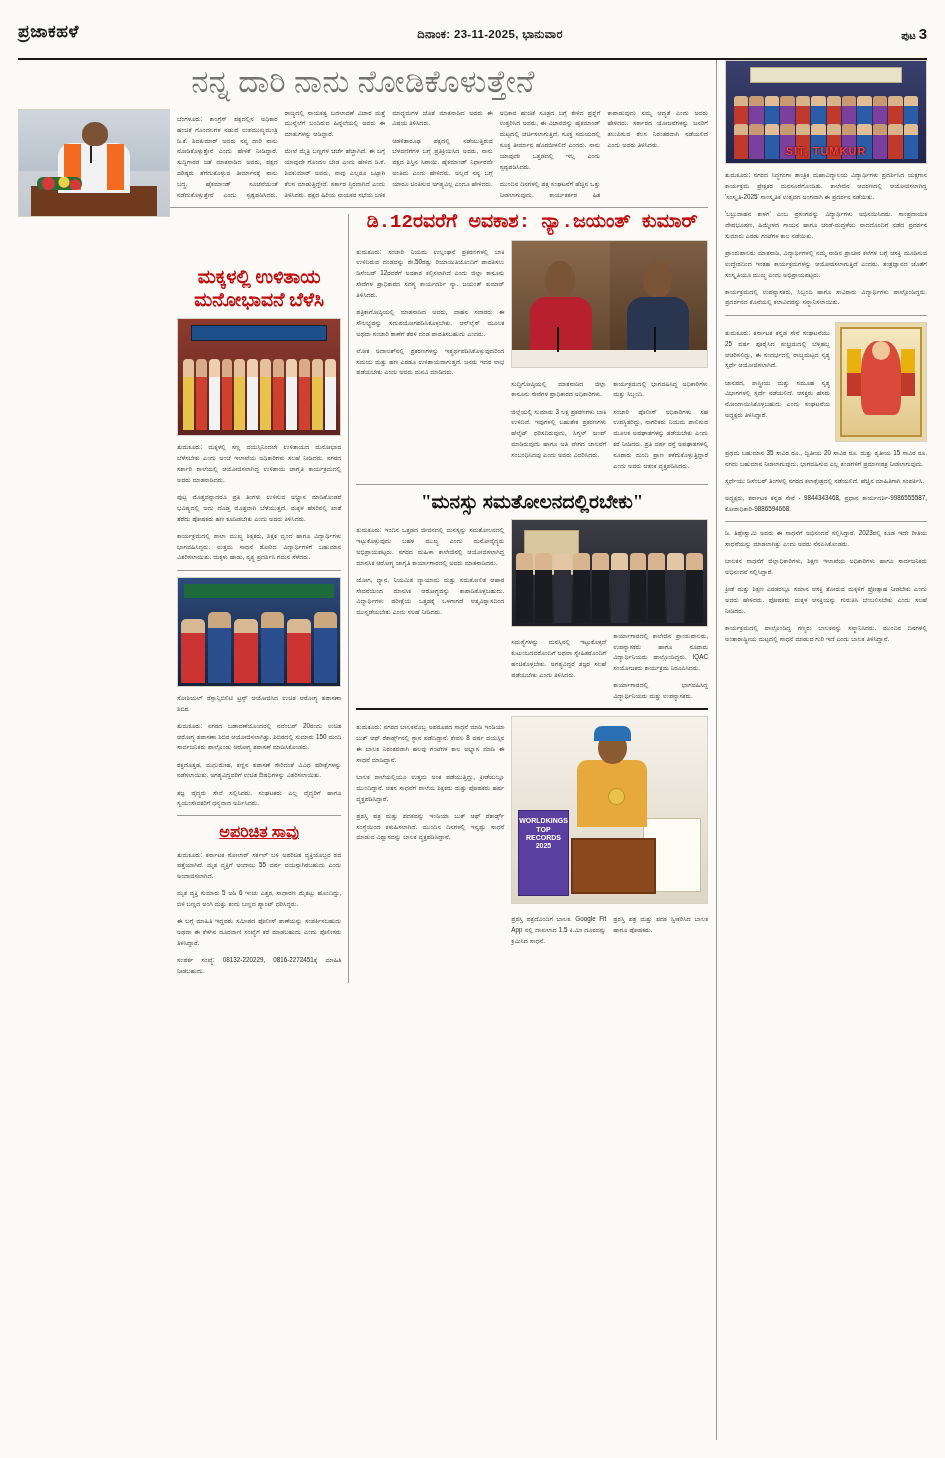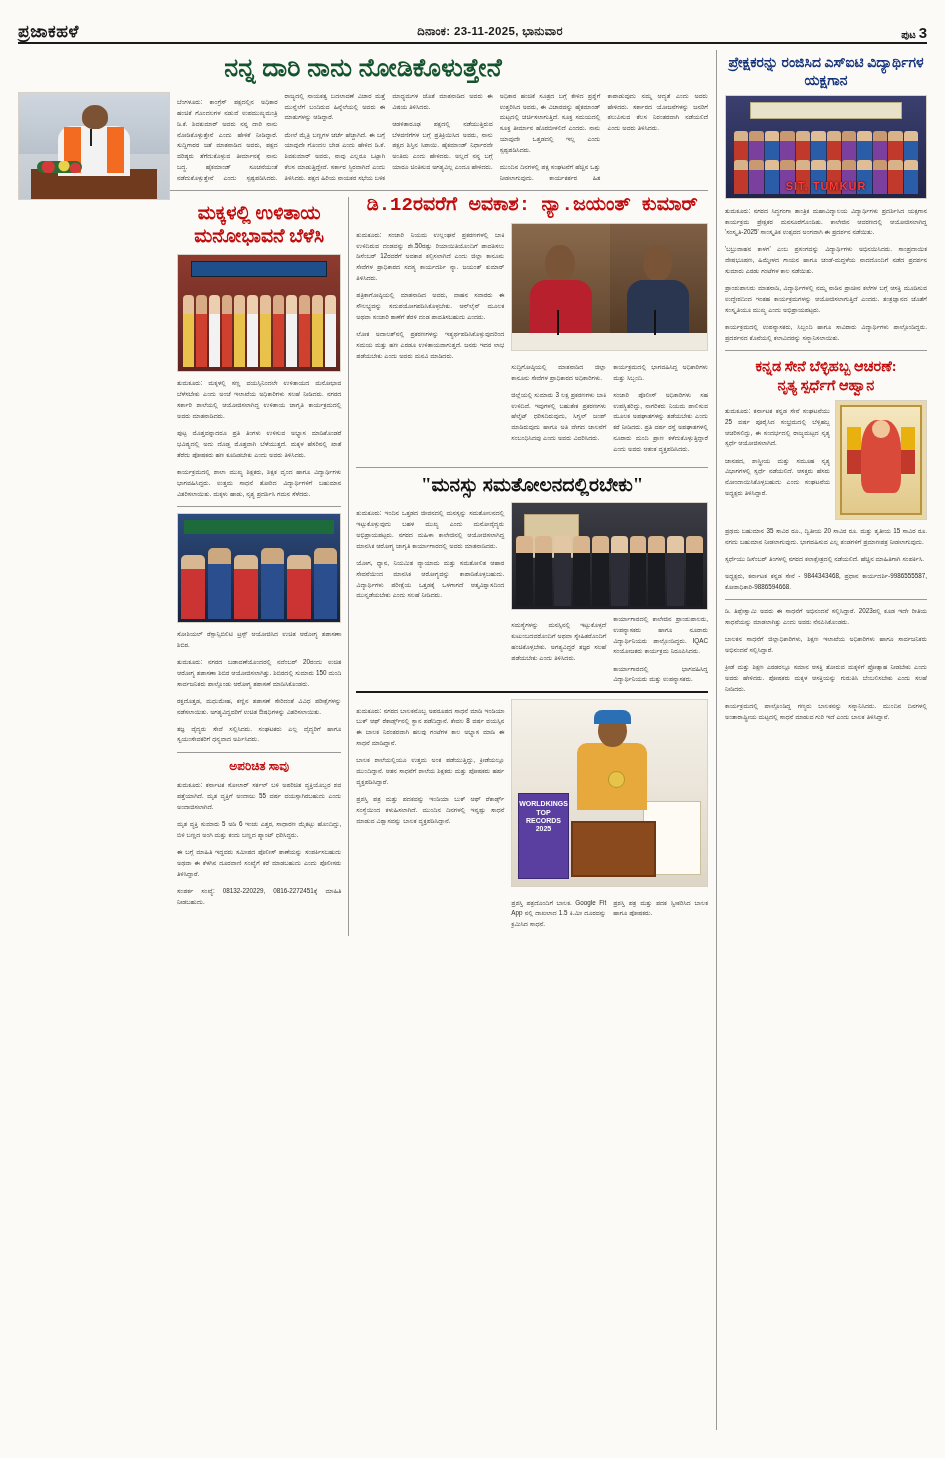--- a/index.html
+++ b/index.html
@@ -15,25 +15,24 @@
   }
   .page {
     width: 945px;
     height: 1458px;
     padding: 22px 18px 10px 18px;
     position: relative;
   }
   
   .masthead {
     display: flex;
-    align-items: center;
+    align-items: flex-end;
     justify-content: space-between;
     border-bottom: 2px solid #1a1a1a;
-    padding-bottom: 0;
-    margin-bottom: 6px;
+    padding-bottom: 16px;
   }
   .masthead-title {
     font-family: "Liberation Serif", serif;
     font-weight: bold;
     font-size: 17px;
     letter-spacing: .5px;
   }
   .masthead-date {
     font-size: 11.5px;
     font-weight: bold;
@@ -51,25 +50,25 @@
   }
   .col-main { width: 690px; }
   .col-right { width: 219px; border-left: 1px solid #999; padding-left: 8px; }
 
   .rule-h { border-top: 1px solid #999; margin: 6px 0; }
   .rule-h-thick { border-top: 2px solid #1a1a1a; margin: 6px 0; }
 
   
   h1.headline {
     font-family: "Liberation Serif", serif;
-    color: #14532d;
-    font-size: 25px;
+    color: #737373;
+    font-size: 31px;
     text-align: center;
     margin: 4px 0 8px 0;
-    font-weight: bold;
+    font-weight: normal;
     letter-spacing: .2px;
     line-height: 1.15;
   }
   h2.headline-red {
     font-family: "Liberation Serif", serif;
     color: #c00c0c;
     font-size: 19px;
     text-align: center;
     margin: 4px 0 6px 0;
     font-weight: bold;
@@ -260,21 +259,21 @@
             <p>ಅಧಿಕಾರ ಹಂಚಿಕೆ ಸೂತ್ರದ ಬಗ್ಗೆ ಕೇಳಿದ ಪ್ರಶ್ನೆಗೆ ಉತ್ತರಿಸಿದ ಅವರು, ಈ ವಿಚಾರವನ್ನು ಹೈಕಮಾಂಡ್ ಮಟ್ಟದಲ್ಲಿ ಚರ್ಚಿಸಲಾಗುತ್ತಿದೆ. ಸೂಕ್ತ ಸಮಯದಲ್ಲಿ ಸೂಕ್ತ ತೀರ್ಮಾನ ಹೊರಬೀಳಲಿದೆ ಎಂದರು. ನಾನು ಯಾವುದೇ ಒತ್ತಡದಲ್ಲಿ ಇಲ್ಲ ಎಂದು ಸ್ಪಷ್ಟಪಡಿಸಿದರು.</p>
             <p>ಮುಂದಿನ ದಿನಗಳಲ್ಲಿ ಪಕ್ಷ ಸಂಘಟನೆಗೆ ಹೆಚ್ಚಿನ ಒತ್ತು ನೀಡಲಾಗುವುದು. ಕಾರ್ಯಕರ್ತರ ಹಿತ ಕಾಪಾಡುವುದು ನಮ್ಮ ಆದ್ಯತೆ ಎಂದು ಅವರು ಹೇಳಿದರು. ಸರ್ಕಾರದ ಯೋಜನೆಗಳನ್ನು ಜನರಿಗೆ ತಲುಪಿಸುವ ಕೆಲಸ ನಿರಂತರವಾಗಿ ನಡೆಯಲಿದೆ ಎಂದು ಅವರು ತಿಳಿಸಿದರು.</p>
           </div>
         </div>
       </div>
 
       <div class="rule-h"></div>
 
       <div class="flex-row">
 
-        <div style="width:215px;">
+        <div style="width:215px;margin-top:47px;">
           <h2 class="headline-red">ಮಕ್ಕಳಲ್ಲಿ ಉಳಿತಾಯ ಮನೋಭಾವನೆ ಬೆಳೆಸಿ</h2>
           <div class="photo p-kids" style="width:100%;height:118px;margin-bottom:4px;">
             <div class="back"></div>
               <div class="ban"></div>
             <div class="kids">
               <div class="kid"></div>
                 <div class="kid"></div>
                 <div class="kid"></div>
                 <div class="kid"></div>
               <div class="kid"></div>
@@ -309,21 +308,21 @@
           </div>
           <div class="body-text" style="margin-top:4px;">
             <p>ಸೋಶಿಯಲ್ ರೆಸ್ಪಾನ್ಸಿಬಿಲಿಟಿ ಟ್ರಸ್ಟ್ ಆಯೋಜಿಸಿದ ಉಚಿತ ಆರೋಗ್ಯ ತಪಾಸಣಾ ಶಿಬಿರ.</p>
             <p>ತುಮಕೂರು: ನಗರದ ಬಡಾವಣೆಯೊಂದರಲ್ಲಿ ನವೆಂಬರ್ 20ರಂದು ಉಚಿತ ಆರೋಗ್ಯ ತಪಾಸಣಾ ಶಿಬಿರ ಆಯೋಜಿಸಲಾಗಿತ್ತು. ಶಿಬಿರದಲ್ಲಿ ಸುಮಾರು 150 ಮಂದಿ ಸಾರ್ವಜನಿಕರು ಪಾಲ್ಗೊಂಡು ಆರೋಗ್ಯ ತಪಾಸಣೆ ಮಾಡಿಸಿಕೊಂಡರು.</p>
             <p>ರಕ್ತದೊತ್ತಡ, ಮಧುಮೇಹ, ಕಣ್ಣಿನ ತಪಾಸಣೆ ಸೇರಿದಂತೆ ವಿವಿಧ ಪರೀಕ್ಷೆಗಳನ್ನು ನಡೆಸಲಾಯಿತು. ಅಗತ್ಯವಿದ್ದವರಿಗೆ ಉಚಿತ ಔಷಧಿಗಳನ್ನು ವಿತರಿಸಲಾಯಿತು.</p>
             <p>ತಜ್ಞ ವೈದ್ಯರು ಸೇವೆ ಸಲ್ಲಿಸಿದರು. ಸಂಘಟಕರು ಎಲ್ಲ ವೈದ್ಯರಿಗೆ ಹಾಗೂ ಸ್ವಯಂಸೇವಕರಿಗೆ ಧನ್ಯವಾದ ಅರ್ಪಿಸಿದರು.</p>
           </div>
 
           <div class="rule-h"></div>
 
-          <h3 class="headline-sm" style="font-size:12px;">ಅಪರಿಚಿತ ಸಾವು</h3>
+          <h3 class="headline-sm" style="font-size:16px;text-decoration:underline;">ಅಪರಿಚಿತ ಸಾವು</h3>
           <div class="body-text">
             <p>ತುಮಕೂರು: ಕರ್ನಾಟಕ ಸೋಲಾರ್ ಸರ್ಕಲ್ ಬಳಿ ಅಪರಿಚಿತ ವ್ಯಕ್ತಿಯೊಬ್ಬರ ಶವ ಪತ್ತೆಯಾಗಿದೆ. ಮೃತ ವ್ಯಕ್ತಿಗೆ ಅಂದಾಜು 55 ವರ್ಷ ವಯಸ್ಸಾಗಿರಬಹುದು ಎಂದು ಅಂದಾಜಿಸಲಾಗಿದೆ.</p>
             <p>ಮೃತ ವ್ಯಕ್ತಿ ಸುಮಾರು 5 ಅಡಿ 6 ಇಂಚು ಎತ್ತರ, ಸಾಧಾರಣ ಮೈಕಟ್ಟು ಹೊಂದಿದ್ದು, ಬಿಳಿ ಬಣ್ಣದ ಅಂಗಿ ಮತ್ತು ಕಂದು ಬಣ್ಣದ ಪ್ಯಾಂಟ್ ಧರಿಸಿದ್ದರು.</p>
             <p>ಈ ಬಗ್ಗೆ ಮಾಹಿತಿ ಇದ್ದವರು ಸಮೀಪದ ಪೊಲೀಸ್ ಠಾಣೆಯನ್ನು ಸಂಪರ್ಕಿಸಬಹುದು ಅಥವಾ ಈ ಕೆಳಗಿನ ದೂರವಾಣಿ ಸಂಖ್ಯೆಗೆ ಕರೆ ಮಾಡಬಹುದು ಎಂದು ಪೊಲೀಸರು ತಿಳಿಸಿದ್ದಾರೆ.</p>
             <p>ಸಂಪರ್ಕ ಸಂಖ್ಯೆ: 08132-220229, 0816-2272451ಕ್ಕೆ ಮಾಹಿತಿ ನೀಡಬಹುದು.</p>
           </div>
         </div>
 
         <div style="width:468px;border-left:1px solid #999;padding-left:7px;">
           <h2 class="headline-red" style="margin-top:-3px;font-family:Liberation Mono, monospace;">ಡಿ.12ರವರೆಗೆ ಅವಕಾಶ: ನ್ಯಾ.ಜಯಂತ್ ಕುಮಾರ್</h2>
@@ -423,23 +422,20 @@
                 </div>
               </div>
             </div>
           </div>
         </div>
       </div>
     </div>
 
     <div class="col-right">
 
-      <h3 class="headline-sm-blue">
-        <span>ಪ್ರೇಕ್ಷಕರನ್ನು ರಂಜಿಸಿದ ಎಸ್‌ಐಟಿ ವಿದ್ಯಾರ್ಥಿಗಳ ಯಕ್ಷಗಾನ</span>
-      </h3>
 
       <div class="photo p-group" style="width:100%;height:104px;margin-bottom:4px;">
         <div class="stagebg"></div>
         <div class="banner"></div>
         <div class="row1">
           <div class="person"></div>
             <div class="person"></div>
             <div class="person"></div>
             <div class="person"></div>
           <div class="person"></div>
@@ -470,24 +466,20 @@
 
       <div class="body-text">
         <p>ತುಮಕೂರು: ನಗರದ ಸಿದ್ಧಗಂಗಾ ತಾಂತ್ರಿಕ ಮಹಾವಿದ್ಯಾಲಯ ವಿದ್ಯಾರ್ಥಿಗಳು ಪ್ರದರ್ಶಿಸಿದ ಯಕ್ಷಗಾನ ಕಾರ್ಯಕ್ರಮ ಪ್ರೇಕ್ಷಕರ ಮನಸೂರೆಗೊಂಡಿತು. ಕಾಲೇಜಿನ ಆವರಣದಲ್ಲಿ ಆಯೋಜಿಸಲಾಗಿದ್ದ 'ಸಂಸ್ಕೃತಿ-2025' ಸಾಂಸ್ಕೃತಿಕ ಉತ್ಸವದ ಅಂಗವಾಗಿ ಈ ಪ್ರದರ್ಶನ ನಡೆಯಿತು.</p>
         <p>'ಬಬ್ರುವಾಹನ ಕಾಳಗ' ಎಂಬ ಪ್ರಸಂಗವನ್ನು ವಿದ್ಯಾರ್ಥಿಗಳು ಅಭಿನಯಿಸಿದರು. ಸಾಂಪ್ರದಾಯಿಕ ವೇಷಭೂಷಣ, ಹಿಮ್ಮೇಳದ ಗಾಯನ ಹಾಗೂ ಚಂಡೆ-ಮದ್ದಳೆಯ ನಾದದೊಂದಿಗೆ ನಡೆದ ಪ್ರದರ್ಶನ ಸುಮಾರು ಎರಡು ಗಂಟೆಗಳ ಕಾಲ ನಡೆಯಿತು.</p>
         <p>ಪ್ರಾಂಶುಪಾಲರು ಮಾತನಾಡಿ, ವಿದ್ಯಾರ್ಥಿಗಳಲ್ಲಿ ನಮ್ಮ ನಾಡಿನ ಪ್ರಾಚೀನ ಕಲೆಗಳ ಬಗ್ಗೆ ಆಸಕ್ತಿ ಮೂಡಿಸುವ ಉದ್ದೇಶದಿಂದ ಇಂತಹ ಕಾರ್ಯಕ್ರಮಗಳನ್ನು ಆಯೋಜಿಸಲಾಗುತ್ತಿದೆ ಎಂದರು. ತಂತ್ರಜ್ಞಾನದ ಜೊತೆಗೆ ಸಂಸ್ಕೃತಿಯೂ ಮುಖ್ಯ ಎಂದು ಅಭಿಪ್ರಾಯಪಟ್ಟರು.</p>
         <p>ಕಾರ್ಯಕ್ರಮದಲ್ಲಿ ಉಪನ್ಯಾಸಕರು, ಸಿಬ್ಬಂದಿ ಹಾಗೂ ಸಾವಿರಾರು ವಿದ್ಯಾರ್ಥಿಗಳು ಪಾಲ್ಗೊಂಡಿದ್ದರು. ಪ್ರದರ್ಶನದ ಕೊನೆಯಲ್ಲಿ ಕಲಾವಿದರನ್ನು ಸನ್ಮಾನಿಸಲಾಯಿತು.</p>
       </div>
 
       <div class="rule-h"></div>
 
-      <h3 class="headline-sm">
-        <span>ಕನ್ನಡ ಸೇನೆ ಬೆಳ್ಳಿಹಬ್ಬ ಆಚರಣೆ:</span><br>
-        <span>ನೃತ್ಯ ಸ್ಪರ್ಧೆಗೆ ಆಹ್ವಾನ</span>
-      </h3>
 
       <div style="display:flex;gap:5px;">
         <div class="body-text" style="flex:1;">
           <p>ತುಮಕೂರು: ಕರ್ನಾಟಕ ಕನ್ನಡ ಸೇನೆ ಸಂಘಟನೆಯು 25 ವರ್ಷ ಪೂರೈಸಿದ ಸಂಭ್ರಮದಲ್ಲಿ ಬೆಳ್ಳಿಹಬ್ಬ ಆಚರಿಸಲಿದ್ದು, ಈ ಸಂದರ್ಭದಲ್ಲಿ ರಾಜ್ಯಮಟ್ಟದ ನೃತ್ಯ ಸ್ಪರ್ಧೆ ಆಯೋಜಿಸಲಾಗಿದೆ.</p>
           <p>ಜಾನಪದ, ಶಾಸ್ತ್ರೀಯ ಮತ್ತು ಸಮೂಹ ನೃತ್ಯ ವಿಭಾಗಗಳಲ್ಲಿ ಸ್ಪರ್ಧೆ ನಡೆಯಲಿದೆ. ಆಸಕ್ತರು ಹೆಸರು ನೋಂದಾಯಿಸಿಕೊಳ್ಳಬಹುದು ಎಂದು ಸಂಘಟನೆಯ ಅಧ್ಯಕ್ಷರು ತಿಳಿಸಿದ್ದಾರೆ.</p>
         </div>
         <div class="photo p-goddess" style="width:92px;height:120px;flex:none;">
           <div class="frame"></div>
           <div class="flag"></div>
             <div class="flag2"></div>

